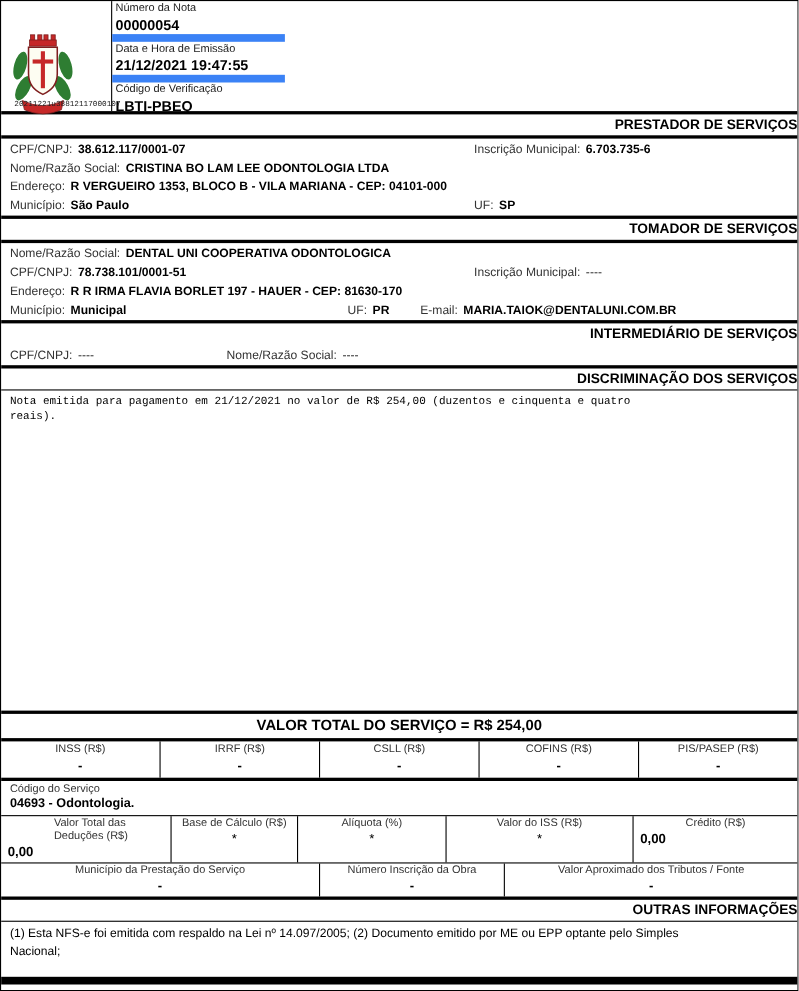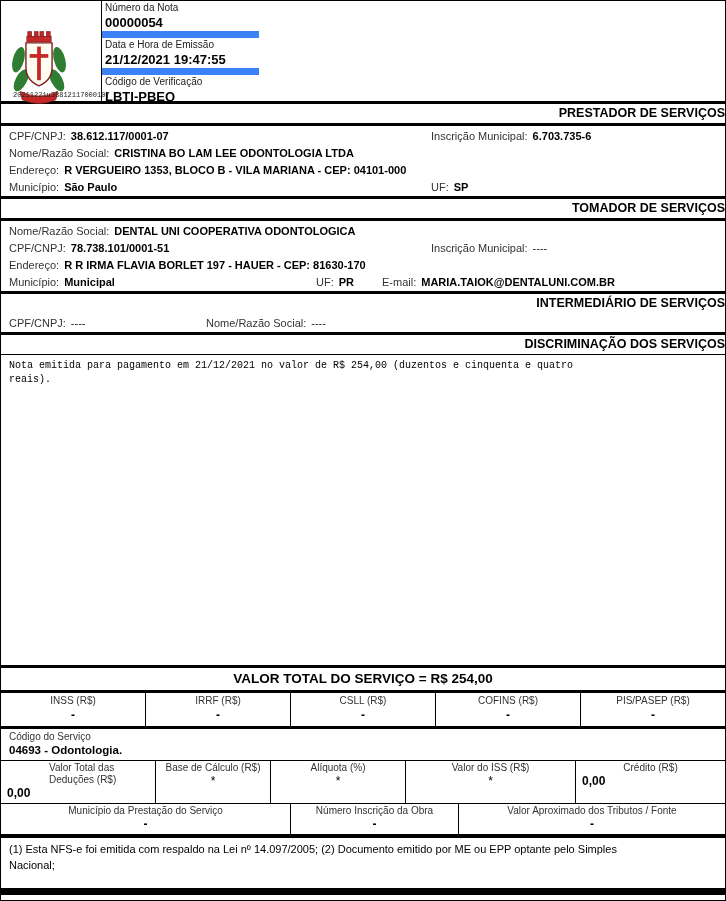--- a/index.html
+++ b/index.html
@@ -293,20 +293,21 @@
       <div class="cell-h ta-c">Número Inscrição da Obra</div>
       <div class="cell-v ta-c bold">-</div>
     </div>
     <div class="extras-cell ew3">
       <div class="cell-h ta-c">Valor Aproximado dos Tributos / Fonte</div>
       <div class="cell-v ta-c bold">-</div>
     </div>
   </div>
 
   <div class="div3"></div>
+  <div class="sec-title">OUTRAS INFORMAÇÕES</div>
   <div class="div1"></div>
 
   <div class="outras-text">(1) Esta NFS-e foi emitida com respaldo na Lei nº 14.097/2005; (2) Documento emitido por ME ou EPP optante pelo Simples Nacional;</div>
 
   <div class="spacer"></div>
   <div class="bottom-bar"></div>
 
 </div>
 
 </body></html>

